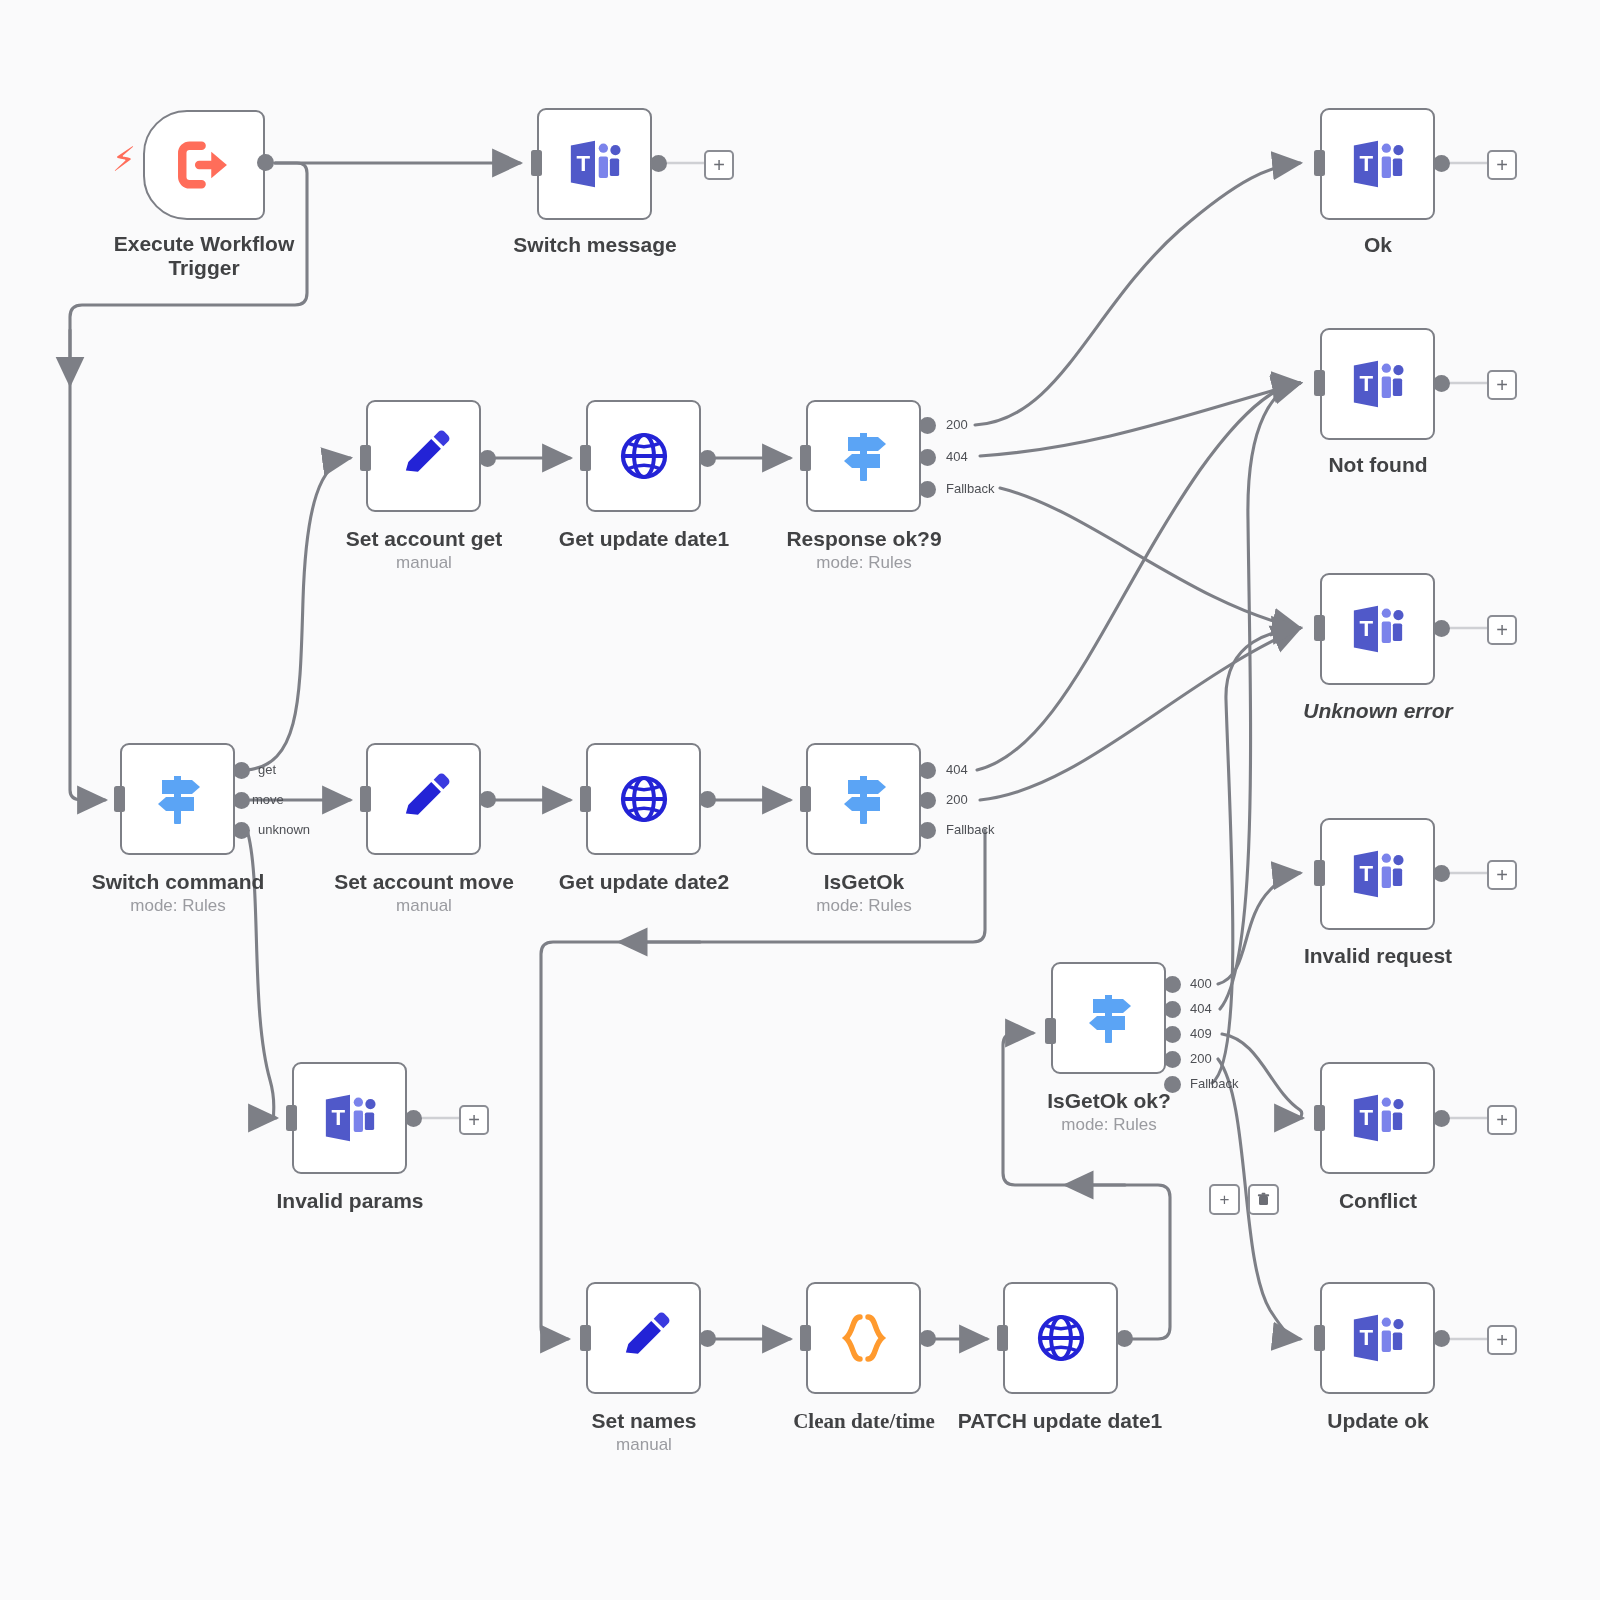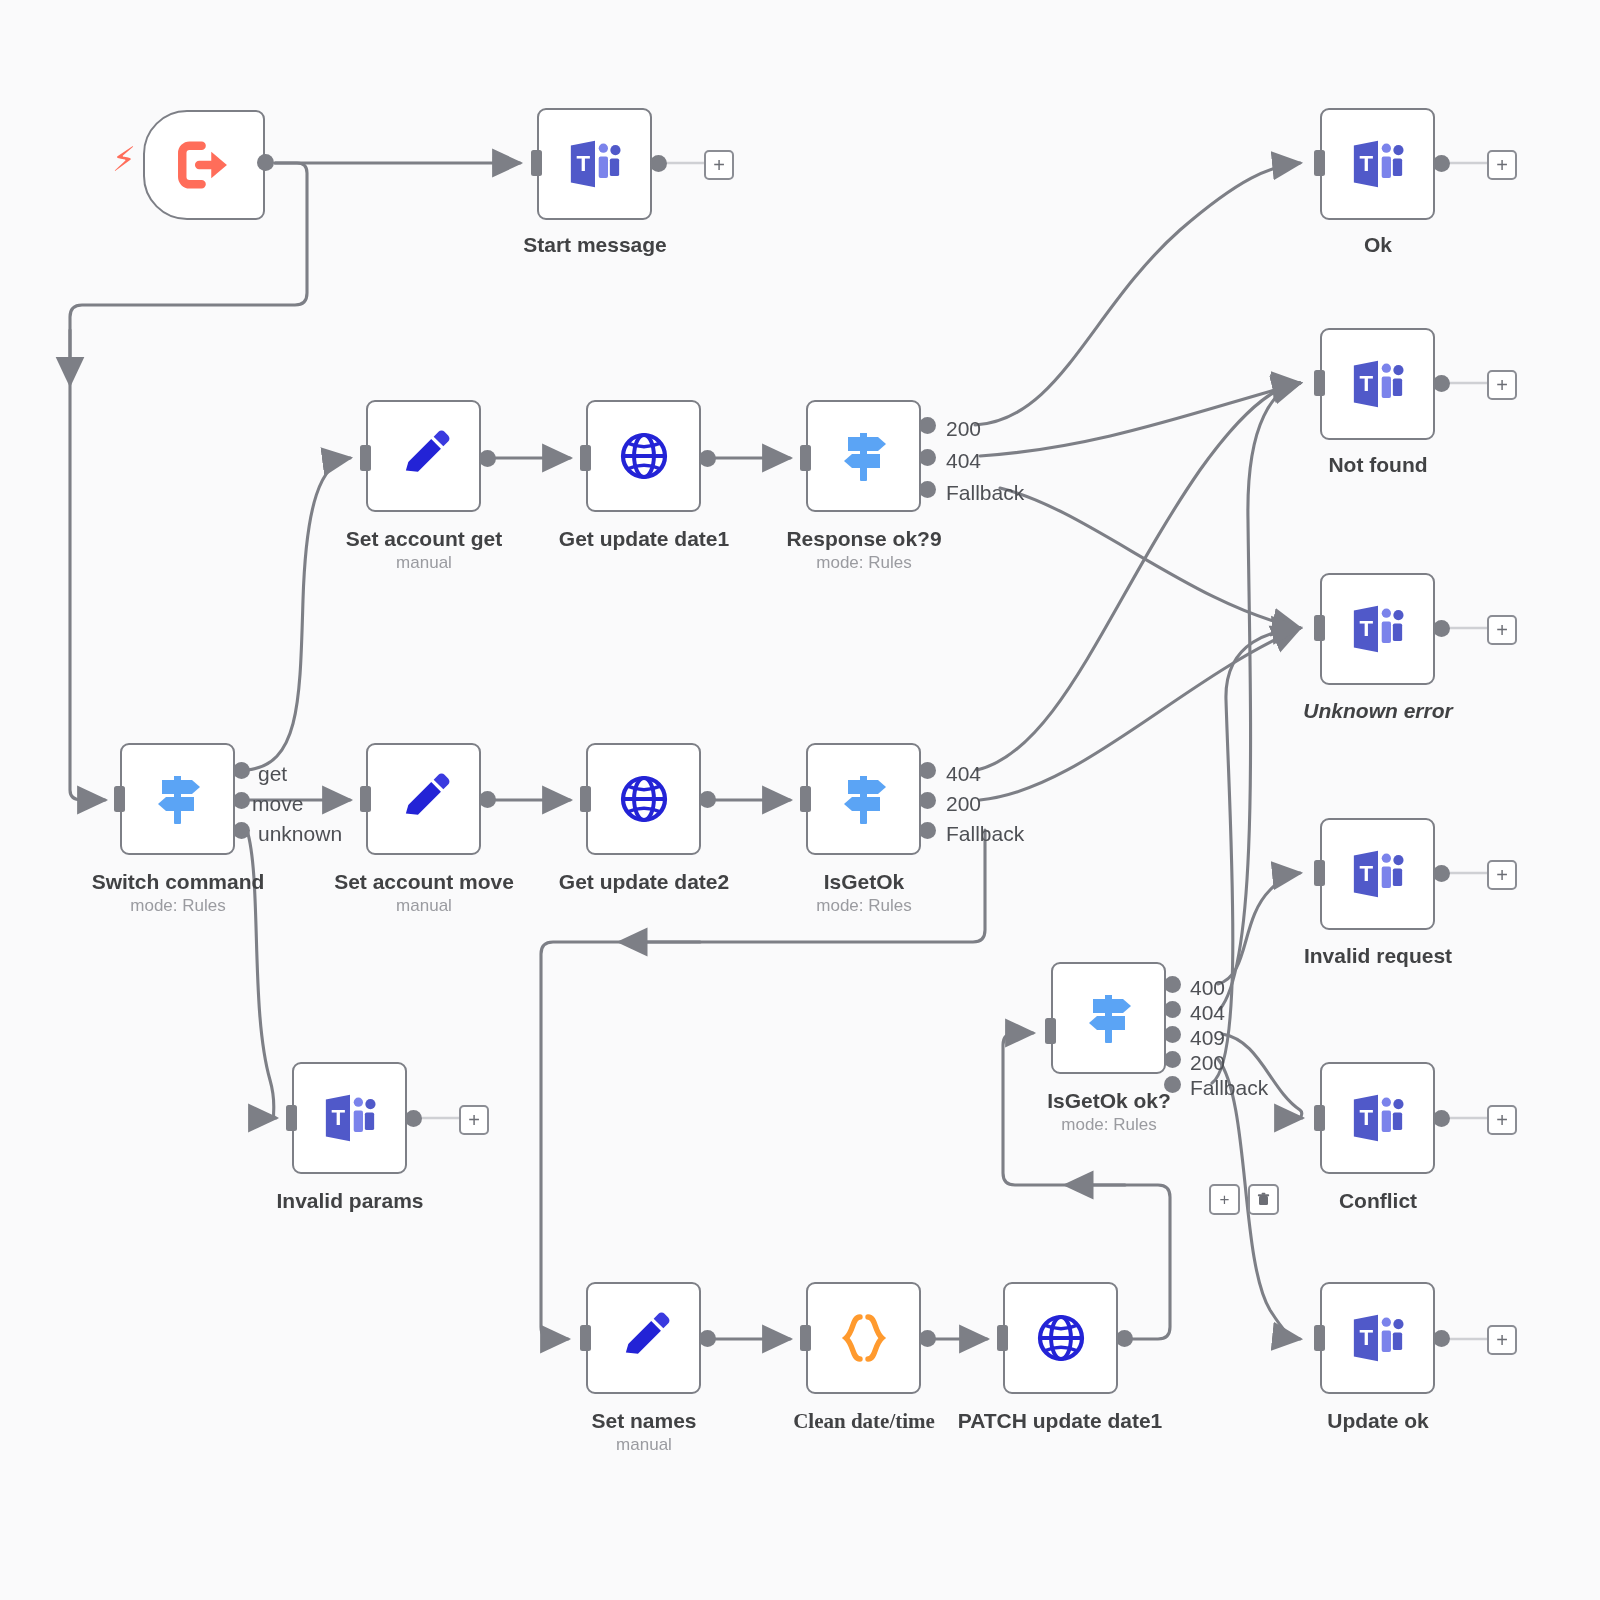--- a/index.html
+++ b/index.html
@@ -72,21 +72,21 @@
     border-radius:2.5px;
   }
   .port-out{
     position:absolute;
     width:17px;height:17px;
     border-radius:50%;
     background:#7d7f86;
   }
   .port-out-label{
     position:absolute;
-    font-size:21px;
+    font-size:13px;
     color:#4e5055;
     white-space:nowrap;
   }
   .plus-btn{
     position:absolute;
     width:26px;height:26px;
     border:2px solid #8b8d94;
     border-radius:5px;
     background:#fff;
     display:flex;align-items:center;justify-content:center;
@@ -196,37 +196,38 @@
 
   <div class="bolt" style="left:112px;top:142px;">⚡</div>
   <div class="node trigger" style="left:143px;top:110px;width:122px;height:110px;">
     <svg class="icon" width="58" height="58" viewBox="0 0 48 48">
       <path d="M22 8 H12 a6 6 0 0 0 -6 6 v20 a6 6 0 0 0 6 6 h10" fill="none" stroke="#ff6d5a" stroke-width="7" stroke-linecap="round"></path>
       <path d="M20 24 H34" stroke="#ff6d5a" stroke-width="7" stroke-linecap="round"></path>
       <path d="M30 13 L43 24 L30 35 Z" fill="#ff6d5a"></path>
     </svg>
   </div>
   <div class="port-out" style="left:257px;top:154px;"></div>
+  <div class="node-label" style="left:204px;top:232px;width:230px;white-space:normal;"><span>Execute Workflow Trigger</span></div>
 
   <div class="node" style="left:537px;top:108px;width:115px;height:112px;">
     <svg class="icon" width="56" height="52" viewBox="0 0 60 56">
       <path d="M4 8 L30 3 L30 53 L4 48 Z" fill="#5059c9"></path>
       <text x="10" y="36" font-family="Liberation Sans, sans-serif" font-size="24" font-weight="700" fill="#ffffff">T</text>
       <circle cx="39" cy="11" r="5" fill="#7b83eb"></circle>
       <circle cx="52" cy="13" r="5.5" fill="#5059c9"></circle>
       <rect x="34" y="20" width="10" height="23" rx="2" fill="#7b83eb"></rect>
       <rect x="46" y="22" width="10" height="19" rx="2" fill="#5059c9"></rect>
     </svg>
   </div>
   <div class="port-in" style="left:531px;top:150px;"></div>
   <div class="port-out" style="left:650px;top:155px;"></div>
   <div class="plus-btn" style="left:704px;top:150px;">
       <span>+</span>
     </div>
-  <div class="node-label" style="left:595px;top:233px;"><span>Start message</span></div>
+  <div class="node-label" style="left:595px;top:233px;"><span>Switch message</span></div>
 
   <div class="node" style="left:120px;top:743px;width:115px;height:112px;">
     <svg class="icon" width="60" height="58" viewBox="0 0 60 58">
       <path d="M14 10 H44 L52 17 L44 24 H14 Z" fill="#5ba4f5" rx="2"></path>
       <path d="M18 27 H46 V41 H18 L10 34 Z" fill="#5ba4f5"></path>
       <rect x="26" y="6" width="7" height="8" fill="#5ba4f5"></rect>
       <rect x="26" y="22" width="7" height="8" fill="#5ba4f5"></rect>
       <rect x="26" y="40" width="7" height="14" rx="1" fill="#5ba4f5"></rect>
     </svg>
   </div>

